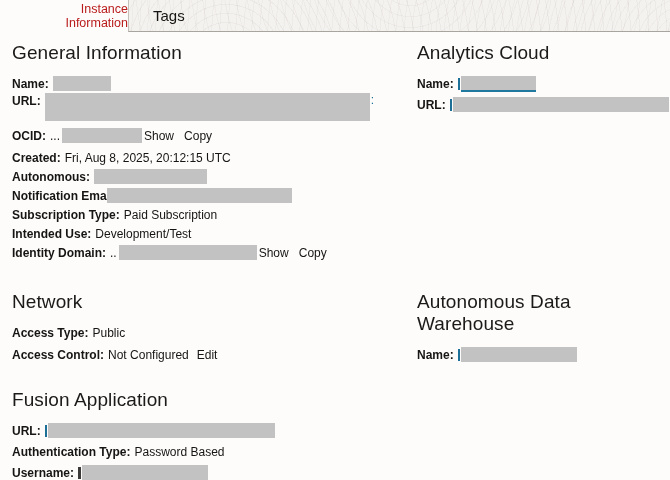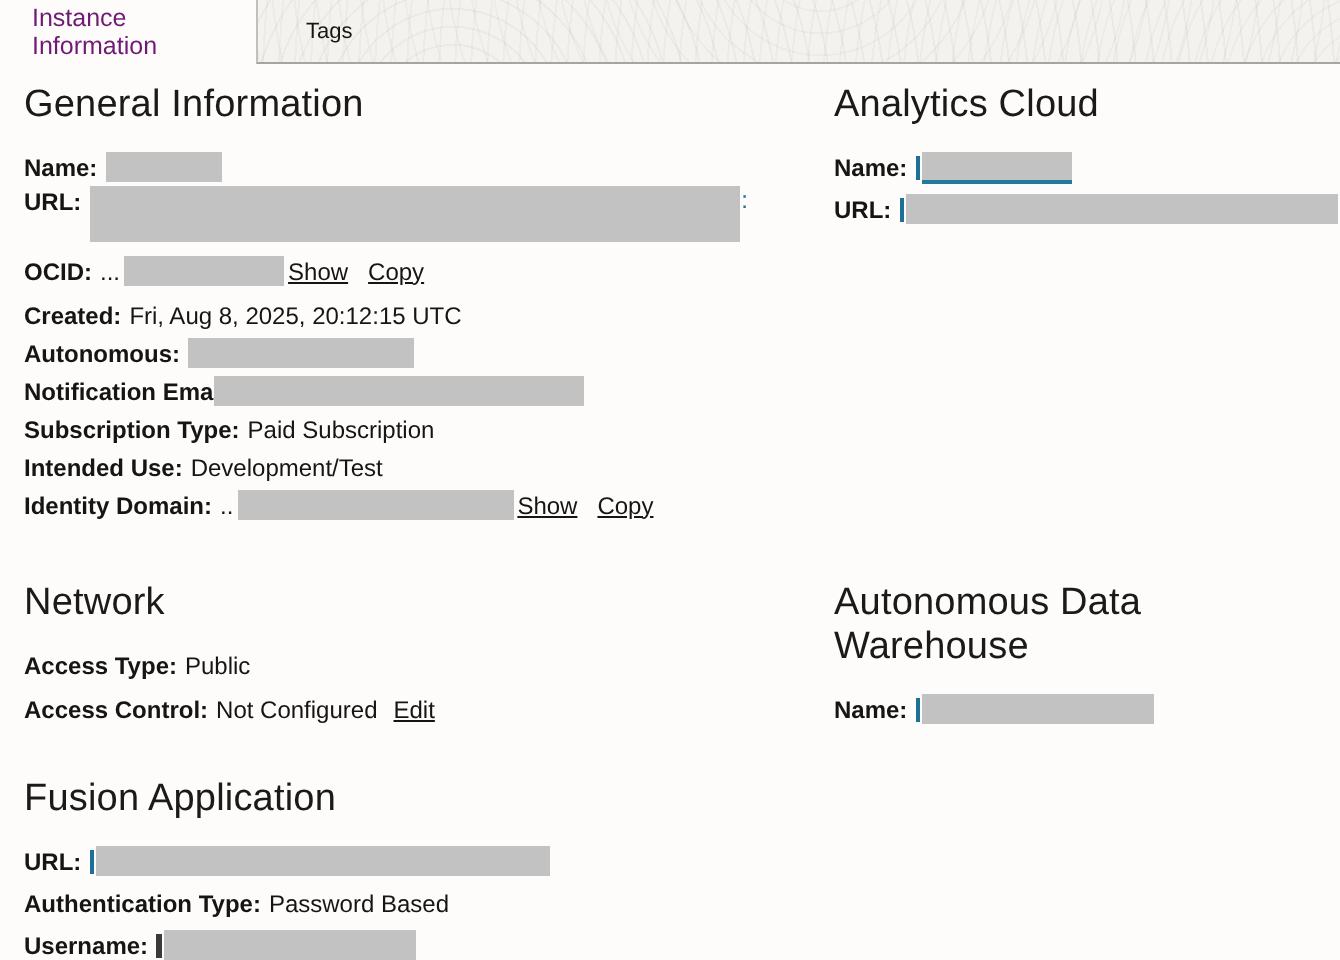--- a/index.html
+++ b/index.html
@@ -10,56 +10,56 @@
     color:#161513;
     overflow:hidden;
   }
   .screen { position:relative; width:670px; height:480px; background:#fdfcfb; }
 
   
   .tabbar { position:absolute; top:0; left:0; width:670px; height:32px; }
   .tab-active {
     position:absolute; left:0; top:0; width:128px; height:32px;
     background:#fdfcfb; display:flex; align-items:center; padding-left:16px;
-    font-size:12.5px; color:#701a75; cursor:pointer;
+    font-size:12.5px; color:#b91c1c; cursor:pointer;text-align:right;
   }
   .tab-strip {
     position:absolute; left:128px; top:0; right:0; height:32px;
     border-left:1px solid #c3bfb9;
     border-bottom:1px solid #a8a49e;
     background-color:#f4f2ef;
     background-image:
       repeating-radial-gradient(circle at 18% 190%, rgba(130,120,110,0.07) 0 1px, transparent 1px 9px),
       repeating-radial-gradient(circle at 52% -90%, rgba(130,120,110,0.06) 0 1px, transparent 1px 11px),
       repeating-radial-gradient(circle at 104% 170%, rgba(130,120,110,0.06) 0 1px, transparent 1px 8px);
   }
   .tab-inactive {
     height:31px; display:flex; align-items:center; padding-left:24px;
-    font-size:11px; color:#161513; cursor:pointer; width:120px;
+    font-size:15px; color:#161513; cursor:pointer; width:120px;
   }
 
   
   .sec { position:absolute; }
   #sec-general   { left:12px;  top:42px;  width:395px; }
   #sec-network   { left:12px;  top:291px; width:395px; }
   #sec-fusion    { left:12px;  top:389px; width:395px; }
   #sec-analytics { left:417px; top:42px;  width:253px; }
   #sec-adw       { left:417px; top:291px; width:253px; }
 
   h2.sec-title {
     font-size:19px; font-weight:400; color:#1b1a18;
     line-height:22px; margin-bottom:10px; letter-spacing:.1px;
   }
 
   .row { display:flex; align-items:center; height:19px; font-size:12px; white-space:nowrap; }
   .lbl { font-weight:bold; margin-right:4px; }
   .pre { margin-right:2px; }
   .val {}
   .redact { background:#c2c2c2; height:15px; display:inline-block; flex:none; }
-  .lnk { color:#161513; text-decoration:underline; cursor:pointer; }
+  .lnk { color:#161513; cursor:pointer; }
   .lnk.ml2  { margin-left:2px; }
   .lnk.ml8  { margin-left:8px; }
   .lnk.ml10 { margin-left:10px; }
 
   
   .row.tall { height:33px; align-items:flex-start; }
   .row.tall .lbl { margin-top:1px; line-height:15px; }
   .big-redact { width:325px; height:28px; }
   .remnant { color:#1c6f96; font-size:12px; margin-left:1px; line-height:14px; }
 

